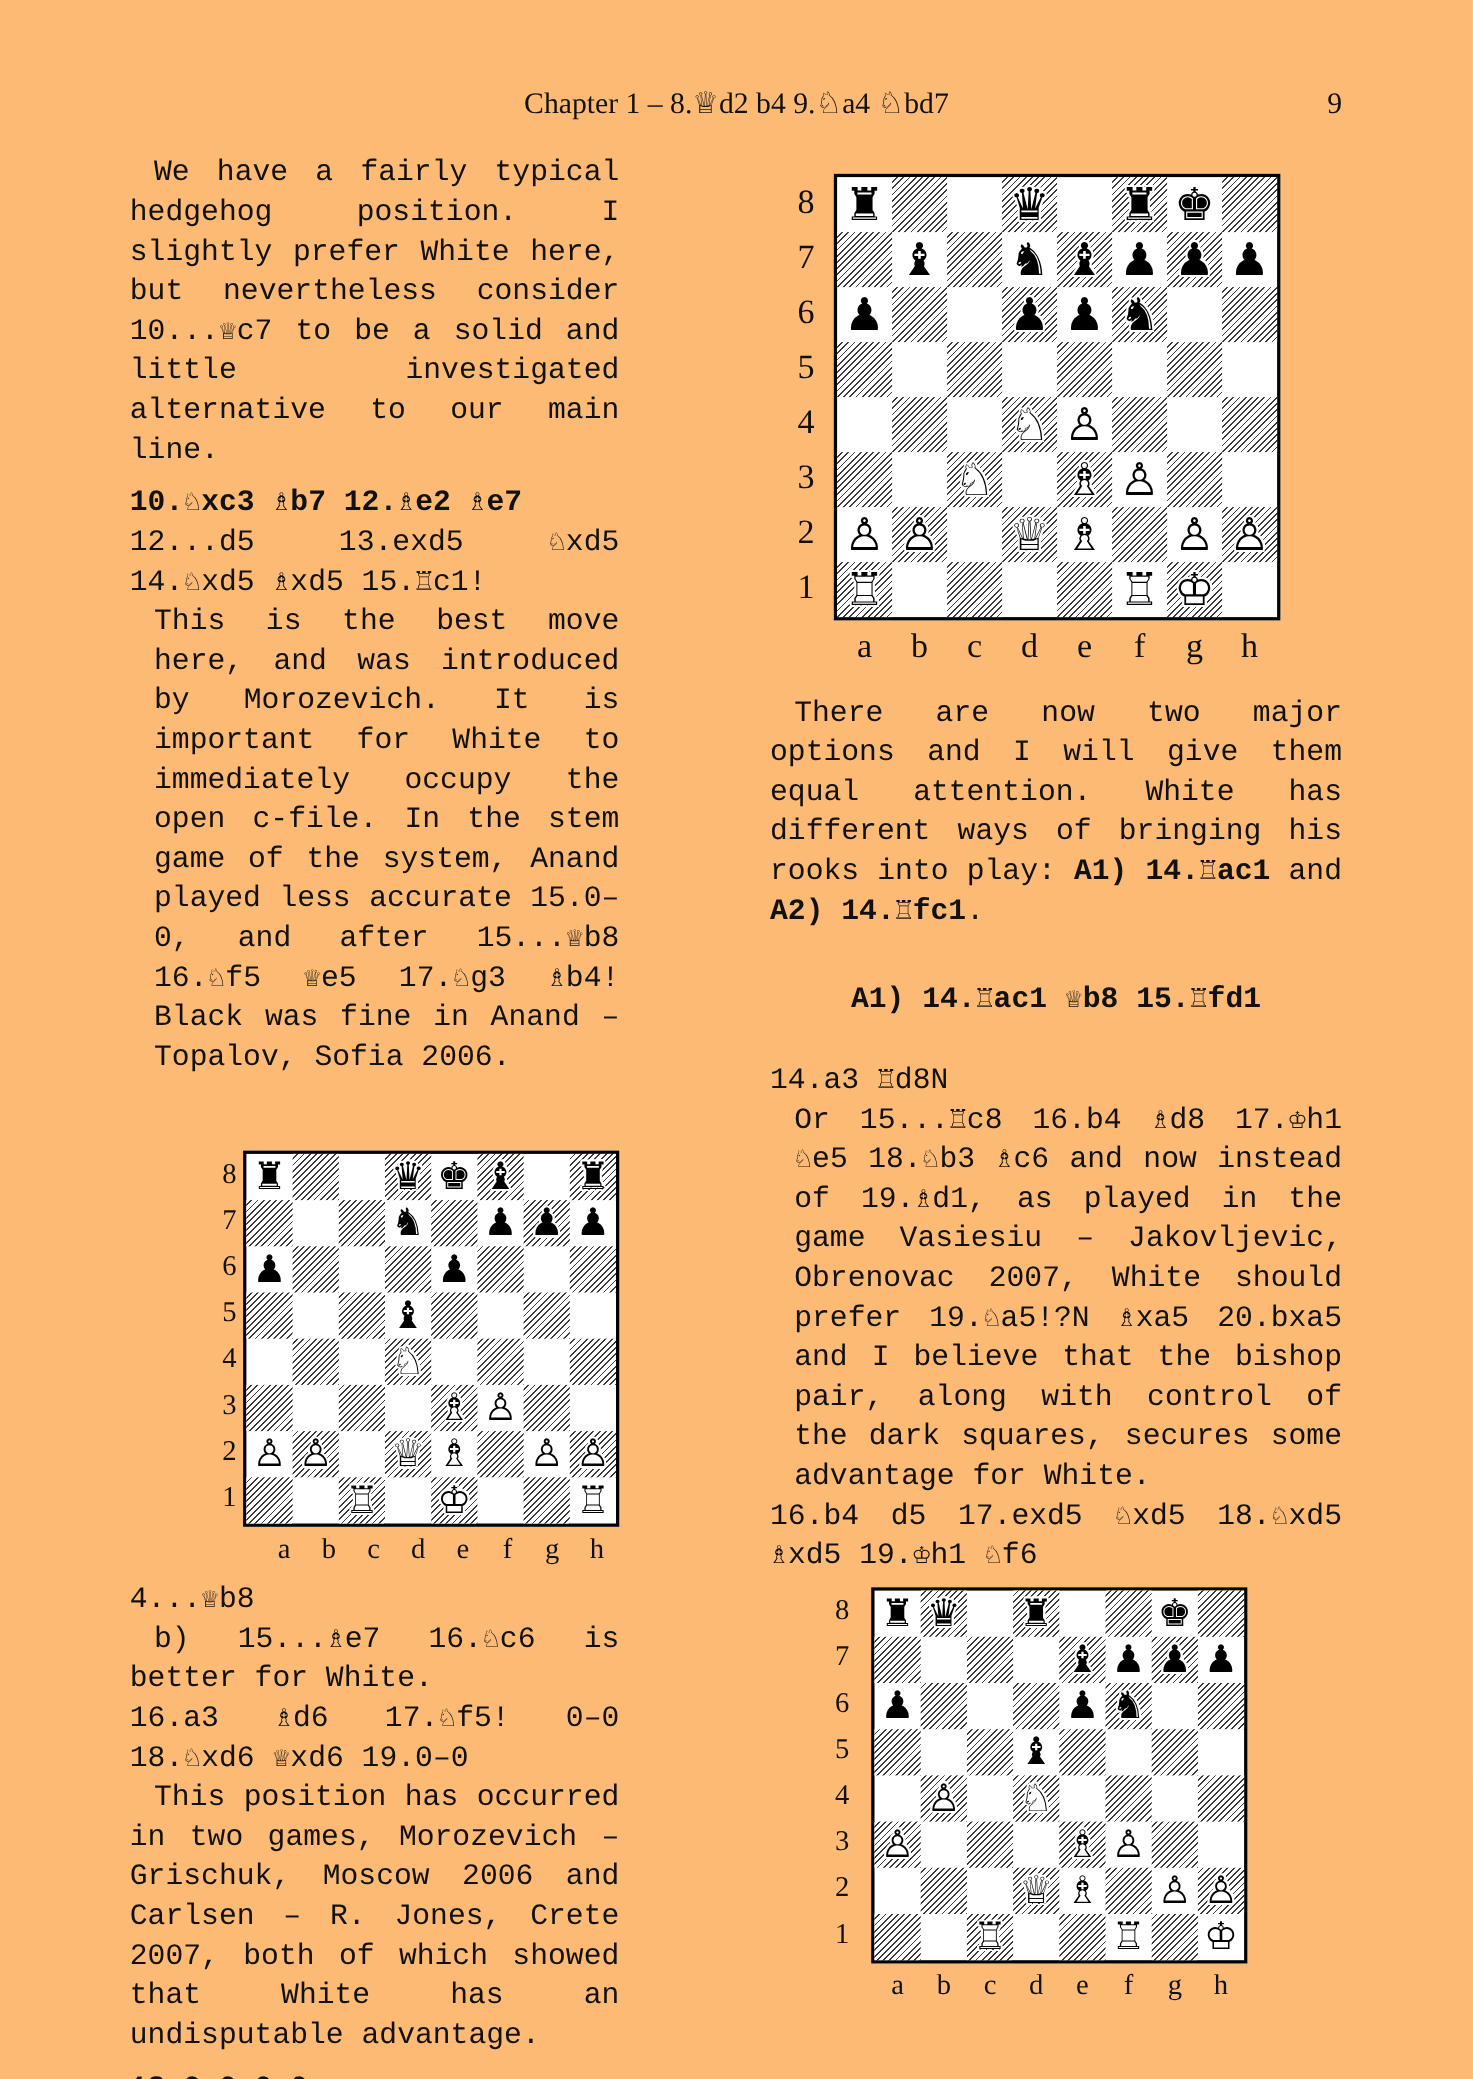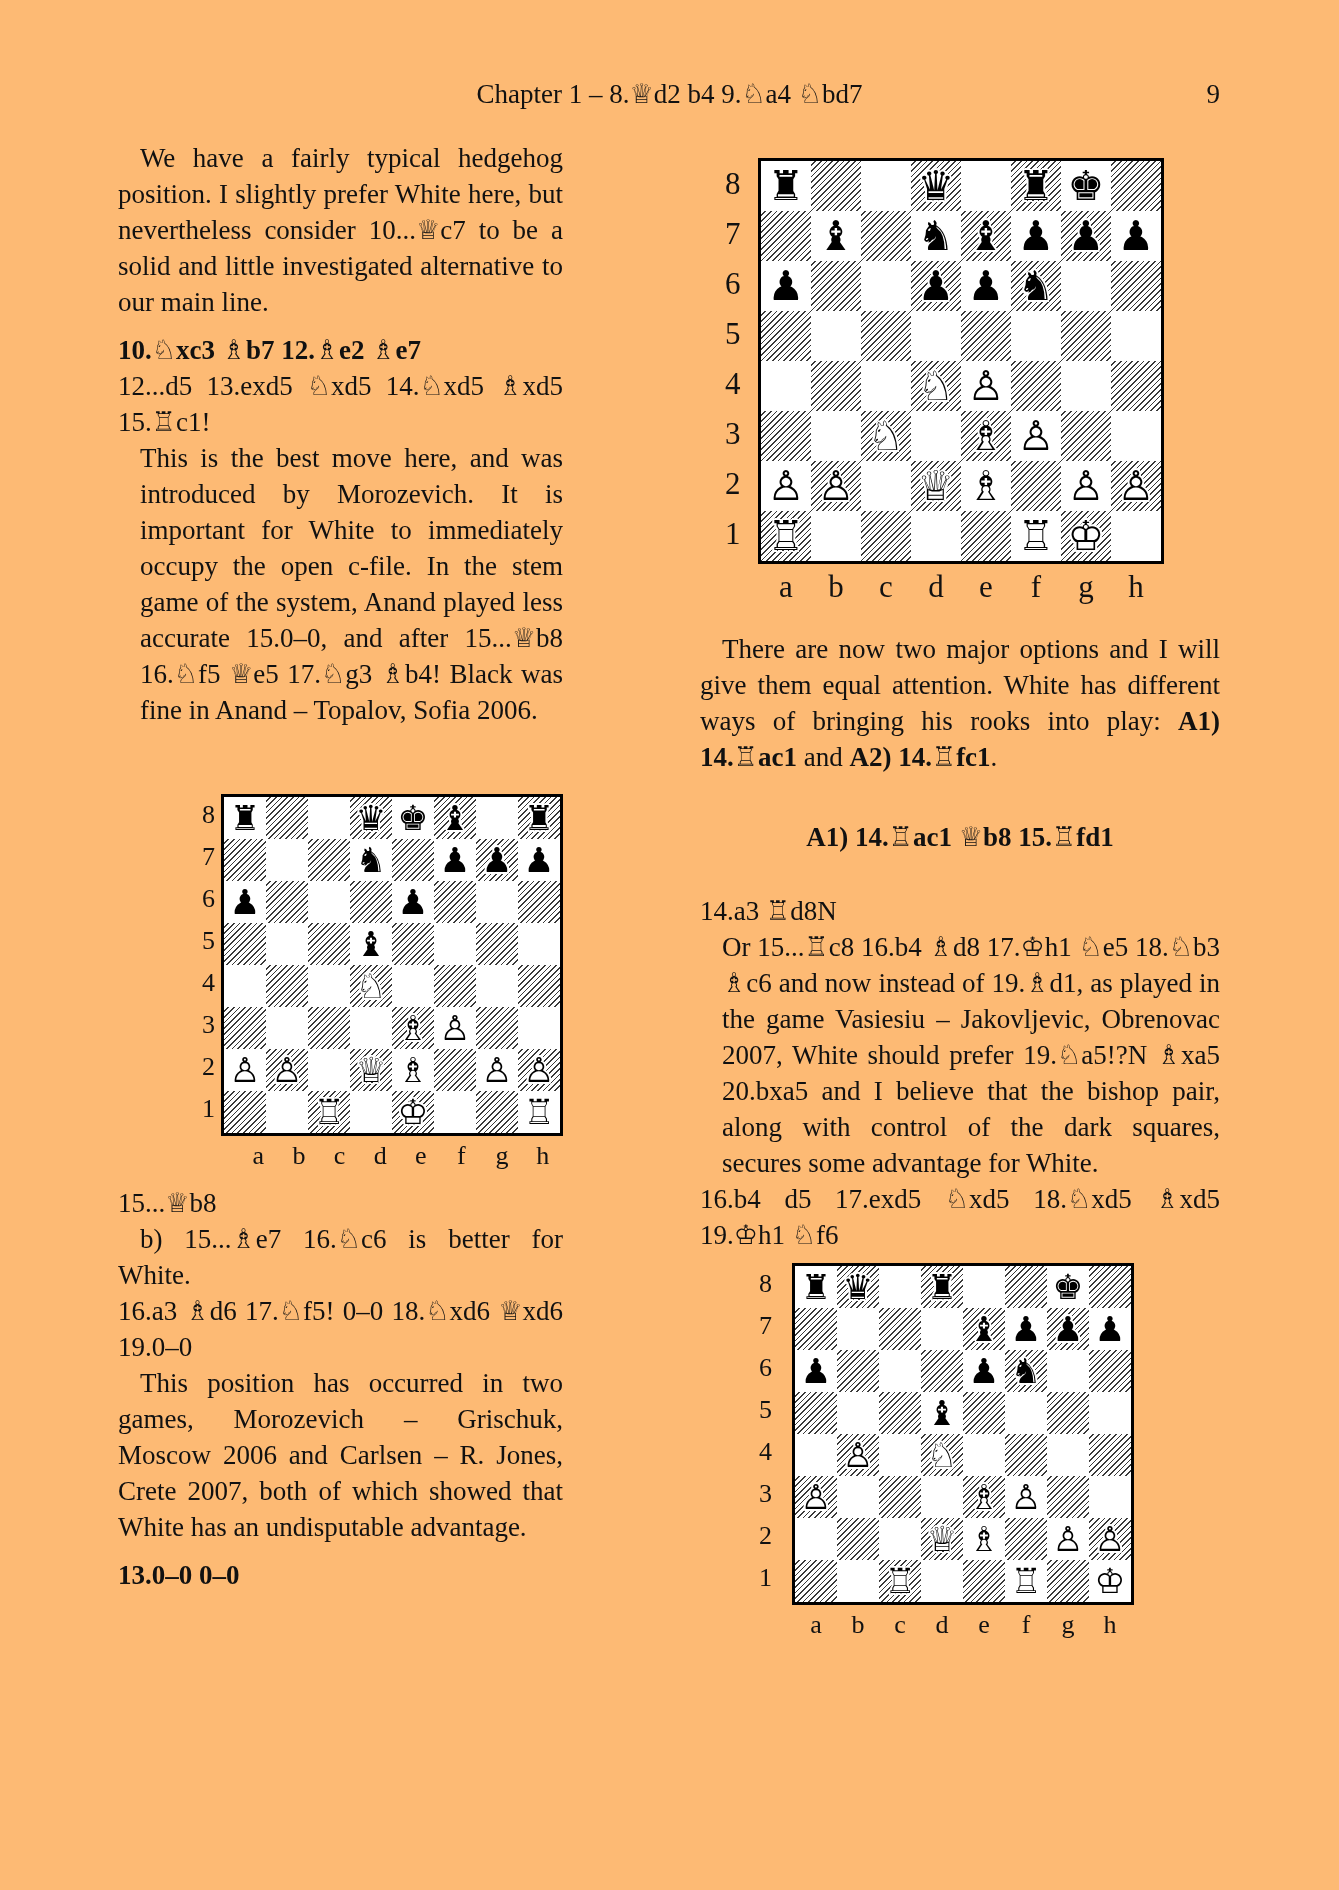--- a/index.html
+++ b/index.html
@@ -9,21 +9,21 @@
     color:#111;font-size:27px;line-height:36px;
     overflow:hidden;
   }
   .running-header{position:absolute;top:76px;left:0;width:100%;text-align:center;}
   .page-number{position:absolute;top:76px;right:119px;}
 
   .col{position:absolute;}
   .col-left{left:118px;top:140px;width:445px;}
   .col-right{left:700px;top:158px;width:520px;}
 
-  p{margin:0;text-align:justify;text-justify:inter-word;}
+  p{margin:0;text-align:justify;text-justify:inter-word;font-family:Liberation Mono, monospace;}
   .prose{text-indent:22px;}
   .block{margin-left:22px;}
   .plain{text-align:left;margin-bottom:38px;}
   .moves{text-align:justify;}
   .bold-line{font-weight:bold;text-align:left;margin-top:12px;}
   .heading{font-weight:bold;text-align:center;margin-top:44px;margin-bottom:38px;text-indent:0;}
 
   
   .diag{--sq:42px;}
   .diag[data-ref="after_13OO"]{margin:0 0 26px 25px;}
@@ -237,21 +237,21 @@
           <span class="flab">a</span>
           <span class="flab">b</span>
           <span class="flab">c</span>
           <span class="flab">d</span>
           <span class="flab">e</span>
           <span class="flab">f</span>
           <span class="flab">g</span>
           <span class="flab">h</span>
         </div>
       </div>
-      <p class="moves">15...♕b8</p>
+      <p class="moves">4...♕b8</p>
       <p class="prose">b) 15...♗e7 16.♘c6 is better for White.</p>
       <p class="moves">16.a3 ♗d6 17.♘f5! 0–0 18.♘xd6 ♕xd6 19.0–0</p>
       <p class="prose">This position has occurred in two games, Morozevich – Grischuk, Moscow 2006 and Carlsen – R. Jones, Crete 2007, both of which showed that White has an undisputable advantage.</p>
       <p class="bold-line">13.0–0 0–0</p>
     </div>
   <div class="col col-right" id="col-right">
       <div class="diag" data-ref="after_13OO" style="--sq: 50px;">
         <div class="diag-top">
           <div class="ranks">
             <span class="rlab">8</span>

